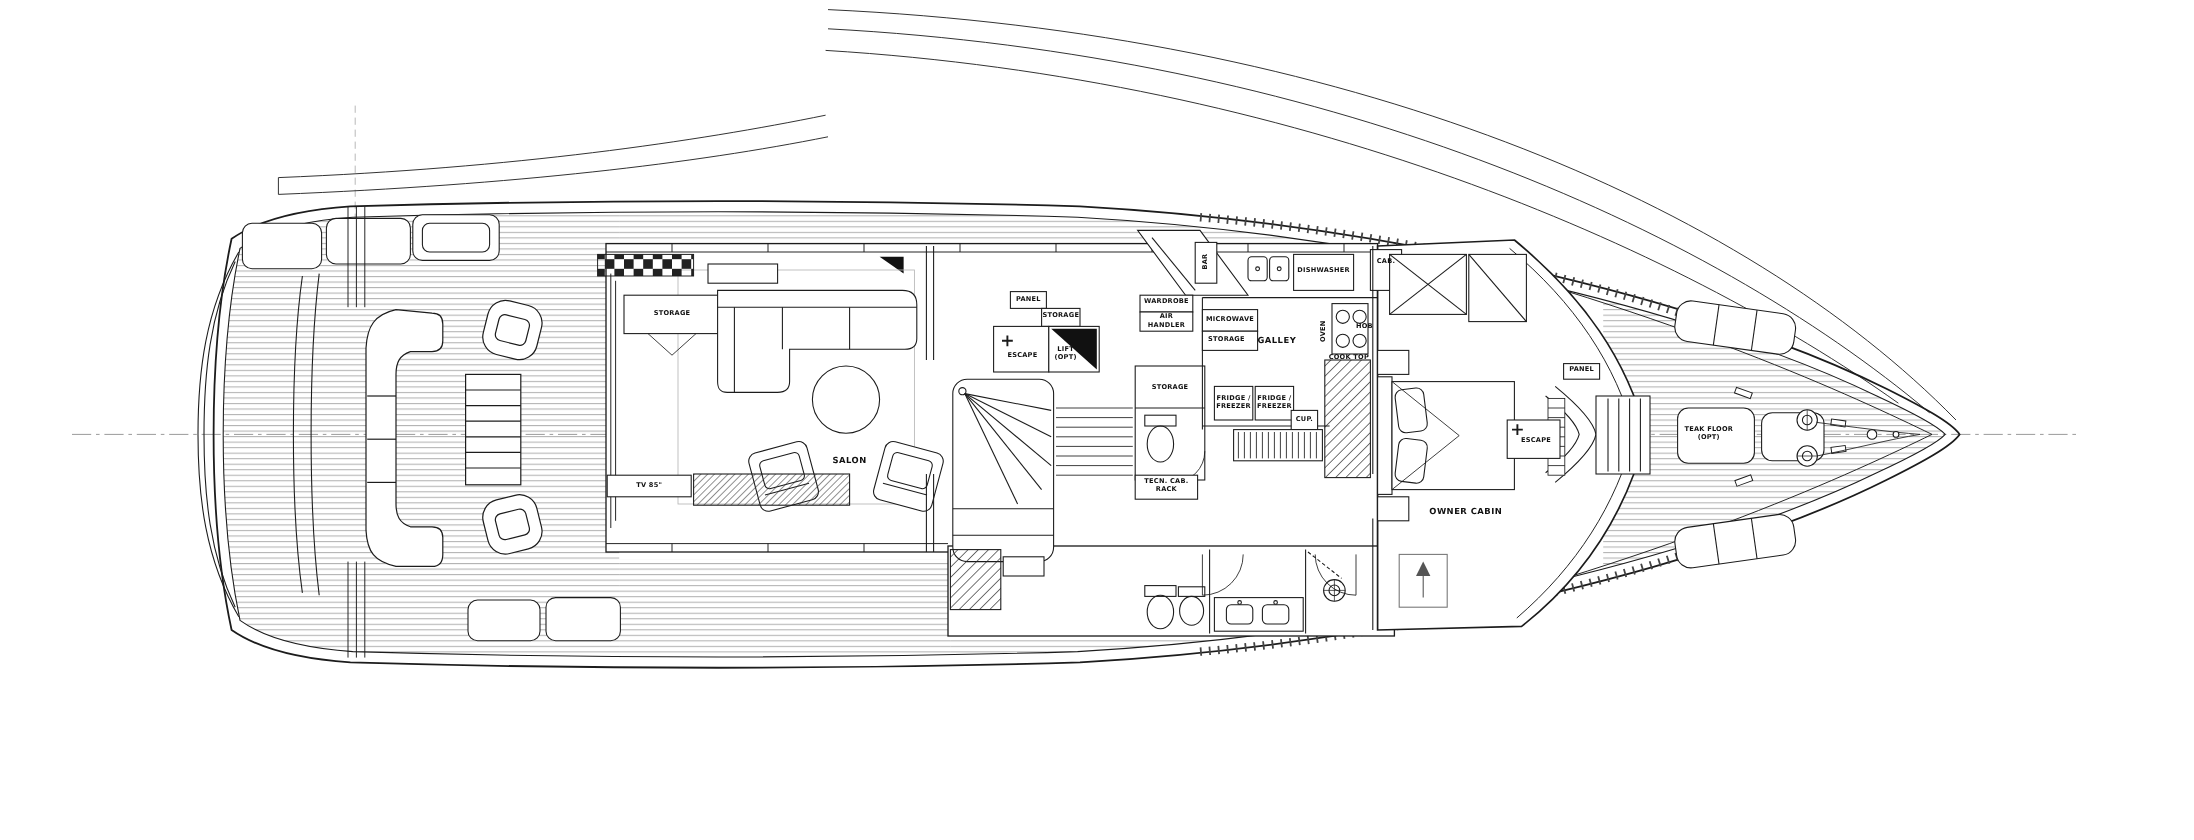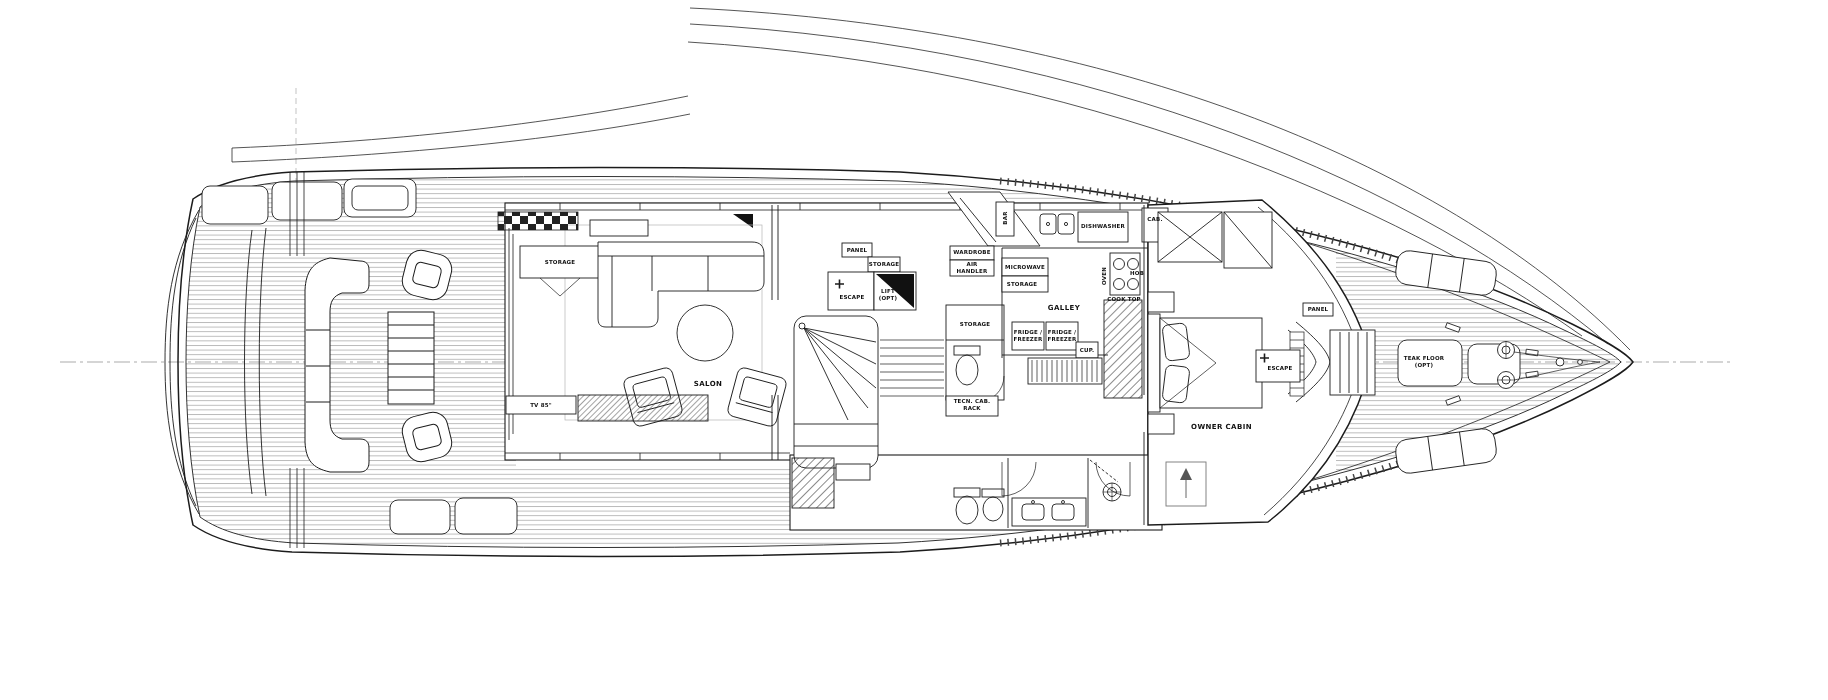--- a/index.html
+++ b/index.html
@@ -386,21 +386,21 @@
 <div class="label" style="left:857px;  top:250px;">PANEL</div>
 <div class="label" style="left:884px;  top:264px;">STORAGE</div>
 <div class="label" style="left:852px;  top:297px;">ESCAPE</div>
 <div class="label" style="left:888px;  top:295px;">LIFT
 (OPT)</div>
 <div class="label" style="left:972px;  top:252px;">WARDROBE</div>
 <div class="label" style="left:972px;  top:268px;">AIR
 HANDLER</div>
 <div class="label" style="left:1025px; top:267px;">MICROWAVE</div>
 <div class="label" style="left:1022px; top:284px;">STORAGE</div>
-<div class="label label-lg" style="left:1064px; top:284px;margin-top:24px;">GALLEY</div>
+<div class="label label-lg" style="left:1064px; top:284px;">GALLEY</div>
 <div class="label label-v" style="left:1104px; top:276px;">OVEN</div>
 <div class="label" style="left:1137px; top:273px;">HOB</div>
 <div class="label" style="left:1124px; top:299px;">COOK TOP</div>
 <div class="label" style="left:1028px; top:336px;">FRIDGE /
 FREEZER</div>
 <div class="label" style="left:1062px; top:336px;">FRIDGE /
 FREEZER</div>
 <div class="label" style="left:1087px; top:350px;">CUP.</div>
 <div class="label" style="left:1103px; top:226px;">DISHWASHER</div>
 <div class="label label-v" style="left:1005px; top:218px;">BAR</div>

